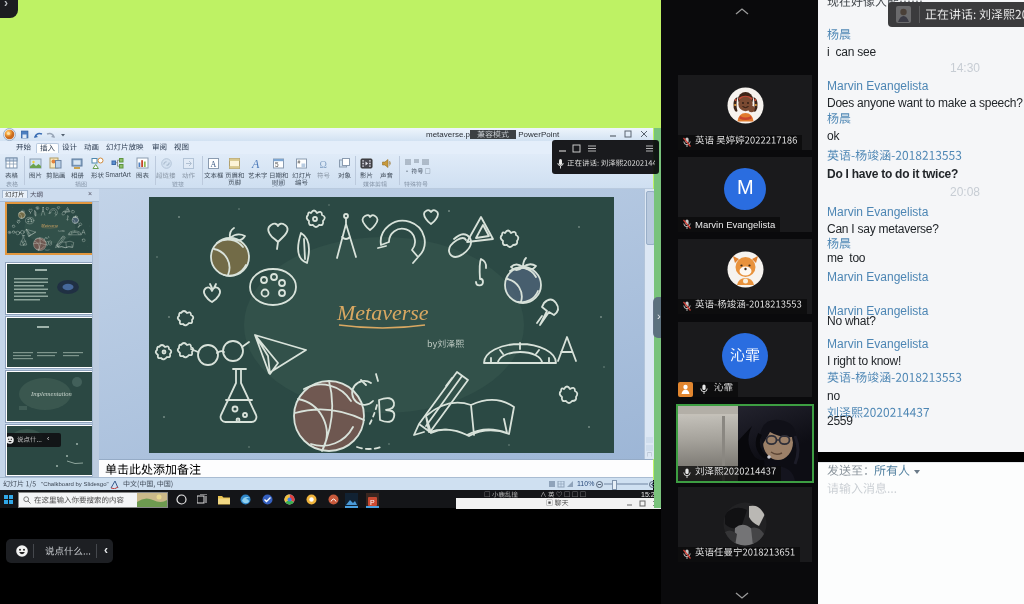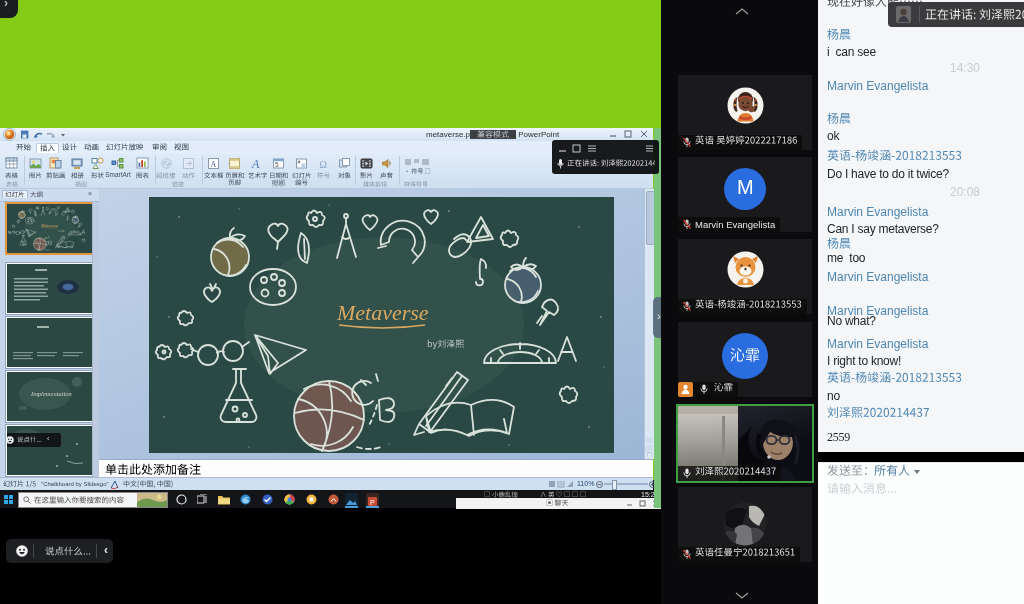--- a/index.html
+++ b/index.html
@@ -1,18 +1,18 @@
 <!DOCTYPE html>
 <html><head>
 <meta charset="utf-8">
 <style>
 html,body{margin:0;padding:0;}
 body{width:1024px;height:604px;position:relative;overflow:hidden;background:#000;font-family:"Liberation Sans",sans-serif;}
 .abs{position:absolute;}
-#left{left:0;top:0;width:666px;height:480px;background:#84cc16;}
+#left{left:0;top:0;width:666px;height:480px;background:#bef264;}
 #corner{left:-8px;top:-8px;width:26px;height:26px;background:#1b1d20;border-radius:8px;}
 #corner span{position:absolute;left:12px;top:4px;color:#b8bcc0;font-size:12px;font-weight:bold;}
 
 #ppt{left:0;top:128px;width:653px;height:380px;background:#d6e4f3;}
 #titlebar{left:0;top:0;width:653px;height:13px;background:linear-gradient(#eef5fc,#d2e2f2);}
 #tabsrow{left:0;top:13px;width:653px;height:13px;background:#e4eefa;}
 #ribbon{left:0;top:26px;width:653px;height:34px;background:linear-gradient(#e0ebf8,#cfdff1);border-bottom:1px solid #b9cade;}
 .tab{position:absolute;top:2px;font-size:7.5px;color:#2b3b50;}
 .ticon{position:absolute;top:3px;}
 .tlab{position:absolute;top:18px;font-size:6.5px;line-height:6.5px;color:#3f4b59;text-align:center;}
@@ -1173,20 +1173,21 @@
       </svg></div>
   <div class="cname" style="top:28px;"><svg style="display:inline-block;vertical-align:top;" width="24.0" height="13.0" viewBox="0 0 2000 1080">
         <g fill="#4d86b4" transform="translate(0 900) scale(1 -1)">
           <path transform="translate(0 0)" d="M182 840V647H48V577H175C148 441 90 282 33 197C45 179 63 146 72 125C113 188 152 290 182 397V-79H252V461C281 407 315 342 328 307L376 363C358 394 278 521 252 557V577H369V647H252V840ZM415 435C424 443 456 448 501 448H551C507 335 430 240 334 180C351 170 379 148 390 136C488 207 575 316 624 448H731C665 230 546 64 370 -37C386 -47 415 -68 427 -80C603 32 728 209 801 448H868C849 154 828 40 801 11C791 -1 782 -4 766 -3C748 -3 711 -3 669 1C681 -18 689 -49 690 -70C732 -72 772 -73 797 -70C826 -67 845 -59 865 -35C901 7 922 130 944 481C945 492 946 518 946 518H549C649 581 753 663 860 757L804 800L787 793H379V722H707C618 644 521 577 488 556C448 531 410 510 383 506C394 487 409 452 415 435Z"></path>
           <path transform="translate(1000 0)" d="M238 632H770V569H238ZM238 745H770V684H238ZM166 799V515H845V799ZM260 348V297H846V348ZM288 -80C306 -69 338 -61 580 -4C579 11 581 37 584 56L380 13V186H507C588 54 733 -30 922 -65C931 -45 950 -17 966 -1C883 10 807 31 743 61C793 83 850 111 892 141L841 178C801 152 737 118 684 93C642 119 607 151 579 186H944V244H198C199 270 200 295 200 318V401H929V458H124V320C124 215 116 67 40 -42C59 -50 92 -71 106 -84C158 -7 183 93 193 186H306V57C306 14 274 -7 254 -18C266 -33 283 -63 288 -80Z"></path>
         </g>
       </svg></div>
   <div class="cmsg" style="top:45px;">i&nbsp;&nbsp;can see</div>
   <div class="ctime" style="top:61px;left:125px;width:44px;text-align:center;">14:30</div>
   <div class="cname" style="top:79px;">Marvin Evangelista</div>
+  <div class="cmsg" style="top:96px;">Does anyone want to make a speech?</div>
   <div class="cname" style="top:112px;"><svg style="display:inline-block;vertical-align:top;" width="24.0" height="13.0" viewBox="0 0 2000 1080">
         <g fill="#4d86b4" transform="translate(0 900) scale(1 -1)">
           <path transform="translate(0 0)" d="M182 840V647H48V577H175C148 441 90 282 33 197C45 179 63 146 72 125C113 188 152 290 182 397V-79H252V461C281 407 315 342 328 307L376 363C358 394 278 521 252 557V577H369V647H252V840ZM415 435C424 443 456 448 501 448H551C507 335 430 240 334 180C351 170 379 148 390 136C488 207 575 316 624 448H731C665 230 546 64 370 -37C386 -47 415 -68 427 -80C603 32 728 209 801 448H868C849 154 828 40 801 11C791 -1 782 -4 766 -3C748 -3 711 -3 669 1C681 -18 689 -49 690 -70C732 -72 772 -73 797 -70C826 -67 845 -59 865 -35C901 7 922 130 944 481C945 492 946 518 946 518H549C649 581 753 663 860 757L804 800L787 793H379V722H707C618 644 521 577 488 556C448 531 410 510 383 506C394 487 409 452 415 435Z"></path>
           <path transform="translate(1000 0)" d="M238 632H770V569H238ZM238 745H770V684H238ZM166 799V515H845V799ZM260 348V297H846V348ZM288 -80C306 -69 338 -61 580 -4C579 11 581 37 584 56L380 13V186H507C588 54 733 -30 922 -65C931 -45 950 -17 966 -1C883 10 807 31 743 61C793 83 850 111 892 141L841 178C801 152 737 118 684 93C642 119 607 151 579 186H944V244H198C199 270 200 295 200 318V401H929V458H124V320C124 215 116 67 40 -42C59 -50 92 -71 106 -84C158 -7 183 93 193 186H306V57C306 14 274 -7 254 -18C266 -33 283 -63 288 -80Z"></path>
         </g>
       </svg></div>
   <div class="cmsg" style="top:129px;">ok</div>
   <div class="cname" style="top:149px;"><svg style="display:inline-block;vertical-align:top;" width="134.9" height="13.0" viewBox="0 0 11244 1080">
         <g fill="#4d86b4" transform="translate(0 900) scale(1 -1)">
           <path transform="translate(0 0)" d="M457 627V512H160V278H57V207H431C391 118 288 37 38 -19C55 -36 75 -66 84 -82C345 -19 458 75 505 181C585 35 721 -47 921 -82C931 -61 952 -30 969 -14C776 13 641 83 569 207H945V278H846V512H535V627ZM232 278V446H457V351C457 327 456 302 452 278ZM771 278H531C534 302 535 326 535 350V446H771ZM640 840V748H355V840H281V748H69V680H281V575H355V680H640V575H715V680H928V748H715V840Z"></path>
@@ -1201,21 +1202,21 @@
           <path transform="translate(6804 0)" d="M88 0H490V76H343V733H273C233 710 186 693 121 681V623H252V76H88Z"></path>
           <path transform="translate(7359 0)" d="M280 -13C417 -13 509 70 509 176C509 277 450 332 386 369V374C429 408 483 474 483 551C483 664 407 744 282 744C168 744 81 669 81 558C81 481 127 426 180 389V385C113 349 46 280 46 182C46 69 144 -13 280 -13ZM330 398C243 432 164 471 164 558C164 629 213 676 281 676C359 676 405 619 405 546C405 492 379 442 330 398ZM281 55C193 55 127 112 127 190C127 260 169 318 228 356C332 314 422 278 422 179C422 106 366 55 281 55Z"></path>
           <path transform="translate(7914 0)" d="M44 0H505V79H302C265 79 220 75 182 72C354 235 470 384 470 531C470 661 387 746 256 746C163 746 99 704 40 639L93 587C134 636 185 672 245 672C336 672 380 611 380 527C380 401 274 255 44 54Z"></path>
           <path transform="translate(8469 0)" d="M88 0H490V76H343V733H273C233 710 186 693 121 681V623H252V76H88Z"></path>
           <path transform="translate(9024 0)" d="M263 -13C394 -13 499 65 499 196C499 297 430 361 344 382V387C422 414 474 474 474 563C474 679 384 746 260 746C176 746 111 709 56 659L105 601C147 643 198 672 257 672C334 672 381 626 381 556C381 477 330 416 178 416V346C348 346 406 288 406 199C406 115 345 63 257 63C174 63 119 103 76 147L29 88C77 35 149 -13 263 -13Z"></path>
           <path transform="translate(9579 0)" d="M262 -13C385 -13 502 78 502 238C502 400 402 472 281 472C237 472 204 461 171 443L190 655H466V733H110L86 391L135 360C177 388 208 403 257 403C349 403 409 341 409 236C409 129 340 63 253 63C168 63 114 102 73 144L27 84C77 35 147 -13 262 -13Z"></path>
           <path transform="translate(10134 0)" d="M262 -13C385 -13 502 78 502 238C502 400 402 472 281 472C237 472 204 461 171 443L190 655H466V733H110L86 391L135 360C177 388 208 403 257 403C349 403 409 341 409 236C409 129 340 63 253 63C168 63 114 102 73 144L27 84C77 35 147 -13 262 -13Z"></path>
           <path transform="translate(10689 0)" d="M263 -13C394 -13 499 65 499 196C499 297 430 361 344 382V387C422 414 474 474 474 563C474 679 384 746 260 746C176 746 111 709 56 659L105 601C147 643 198 672 257 672C334 672 381 626 381 556C381 477 330 416 178 416V346C348 346 406 288 406 199C406 115 345 63 257 63C174 63 119 103 76 147L29 88C77 35 149 -13 263 -13Z"></path>
         </g>
       </svg></div>
-  <div class="cmsg" style="top:167px;">Do I have to do it twice?</div>
+  <div class="cmsg" style="top:167px;font-weight:bold;">Do I have to do it twice?</div>
   <div class="ctime" style="top:185px;left:125px;width:44px;text-align:center;">20:08</div>
   <div class="cname" style="top:205px;">Marvin Evangelista</div>
   <div class="cmsg" style="top:222px;">Can I say metaverse?</div>
   <div class="cname" style="top:237px;"><svg style="display:inline-block;vertical-align:top;" width="24.0" height="13.0" viewBox="0 0 2000 1080">
         <g fill="#4d86b4" transform="translate(0 900) scale(1 -1)">
           <path transform="translate(0 0)" d="M182 840V647H48V577H175C148 441 90 282 33 197C45 179 63 146 72 125C113 188 152 290 182 397V-79H252V461C281 407 315 342 328 307L376 363C358 394 278 521 252 557V577H369V647H252V840ZM415 435C424 443 456 448 501 448H551C507 335 430 240 334 180C351 170 379 148 390 136C488 207 575 316 624 448H731C665 230 546 64 370 -37C386 -47 415 -68 427 -80C603 32 728 209 801 448H868C849 154 828 40 801 11C791 -1 782 -4 766 -3C748 -3 711 -3 669 1C681 -18 689 -49 690 -70C732 -72 772 -73 797 -70C826 -67 845 -59 865 -35C901 7 922 130 944 481C945 492 946 518 946 518H549C649 581 753 663 860 757L804 800L787 793H379V722H707C618 644 521 577 488 556C448 531 410 510 383 506C394 487 409 452 415 435Z"></path>
           <path transform="translate(1000 0)" d="M238 632H770V569H238ZM238 745H770V684H238ZM166 799V515H845V799ZM260 348V297H846V348ZM288 -80C306 -69 338 -61 580 -4C579 11 581 37 584 56L380 13V186H507C588 54 733 -30 922 -65C931 -45 950 -17 966 -1C883 10 807 31 743 61C793 83 850 111 892 141L841 178C801 152 737 118 684 93C642 119 607 151 579 186H944V244H198C199 270 200 295 200 318V401H929V458H124V320C124 215 116 67 40 -42C59 -50 92 -71 106 -84C158 -7 183 93 193 186H306V57C306 14 274 -7 254 -18C266 -33 283 -63 288 -80Z"></path>
         </g>
       </svg></div>
   <div class="cmsg" style="top:251px;">me&nbsp;&nbsp;too</div>
@@ -1256,21 +1257,21 @@
           <path transform="translate(4110 0)" d="M44 0H505V79H302C265 79 220 75 182 72C354 235 470 384 470 531C470 661 387 746 256 746C163 746 99 704 40 639L93 587C134 636 185 672 245 672C336 672 380 611 380 527C380 401 274 255 44 54Z"></path>
           <path transform="translate(4665 0)" d="M278 -13C417 -13 506 113 506 369C506 623 417 746 278 746C138 746 50 623 50 369C50 113 138 -13 278 -13ZM278 61C195 61 138 154 138 369C138 583 195 674 278 674C361 674 418 583 418 369C418 154 361 61 278 61Z"></path>
           <path transform="translate(5220 0)" d="M44 0H505V79H302C265 79 220 75 182 72C354 235 470 384 470 531C470 661 387 746 256 746C163 746 99 704 40 639L93 587C134 636 185 672 245 672C336 672 380 611 380 527C380 401 274 255 44 54Z"></path>
           <path transform="translate(5775 0)" d="M88 0H490V76H343V733H273C233 710 186 693 121 681V623H252V76H88Z"></path>
           <path transform="translate(6330 0)" d="M340 0H426V202H524V275H426V733H325L20 262V202H340ZM340 275H115L282 525C303 561 323 598 341 633H345C343 596 340 536 340 500Z"></path>
           <path transform="translate(6885 0)" d="M340 0H426V202H524V275H426V733H325L20 262V202H340ZM340 275H115L282 525C303 561 323 598 341 633H345C343 596 340 536 340 500Z"></path>
           <path transform="translate(7440 0)" d="M263 -13C394 -13 499 65 499 196C499 297 430 361 344 382V387C422 414 474 474 474 563C474 679 384 746 260 746C176 746 111 709 56 659L105 601C147 643 198 672 257 672C334 672 381 626 381 556C381 477 330 416 178 416V346C348 346 406 288 406 199C406 115 345 63 257 63C174 63 119 103 76 147L29 88C77 35 149 -13 263 -13Z"></path>
           <path transform="translate(7995 0)" d="M198 0H293C305 287 336 458 508 678V733H49V655H405C261 455 211 278 198 0Z"></path>
         </g>
       </svg></div>
-  <div class="cmsg" style="top:430px;font-family:Liberation Serif, serif;">2559</div>
+  <div class="cmsg" style="top:414px;">2559</div>
   <div class="abs" style="left:9px;top:464px;font-size:12px;color:#8a949c;"><svg style="display:inline-block;vertical-align:top;" width="48.0" height="13.0" viewBox="0 0 4000 1080">
         <g fill="#8a949c" transform="translate(0 900) scale(1 -1)">
           <path transform="translate(0 0)" d="M673 790C716 744 773 680 801 642L860 683C832 719 774 781 731 826ZM144 523C154 534 188 540 251 540H391C325 332 214 168 30 57C49 44 76 15 86 -1C216 79 311 181 381 305C421 230 471 165 531 110C445 49 344 7 240 -18C254 -34 272 -62 280 -82C392 -51 498 -5 589 61C680 -6 789 -54 917 -83C928 -62 948 -32 964 -16C842 7 736 50 648 108C735 185 803 285 844 413L793 437L779 433H441C454 467 467 503 477 540H930L931 612H497C513 681 526 753 537 830L453 844C443 762 429 685 411 612H229C257 665 285 732 303 797L223 812C206 735 167 654 156 634C144 612 133 597 119 594C128 576 140 539 144 523ZM588 154C520 212 466 281 427 361H742C706 279 652 211 588 154Z"></path>
           <path transform="translate(1000 0)" d="M410 812C441 763 478 696 495 656L562 686C543 724 504 789 473 837ZM78 793C131 737 195 659 225 610L288 652C257 700 191 775 138 829ZM788 840C765 784 726 707 691 653H352V584H587V468L586 439H319V369H578C558 282 499 188 325 117C342 103 366 76 376 60C524 127 597 211 632 295C715 217 807 125 855 67L909 119C853 182 742 285 654 366V369H946V439H662L663 467V584H916V653H768C800 702 835 762 864 815ZM248 501H49V431H176V117C131 101 79 53 25 -9L80 -81C127 -11 173 52 204 52C225 52 260 16 302 -12C374 -58 459 -68 590 -68C691 -68 878 -62 949 -58C950 -34 963 5 972 26C871 15 716 6 593 6C475 6 387 13 320 55C288 75 266 94 248 106Z"></path>
           <path transform="translate(2000 0)" d="M146 423C184 436 238 437 783 463C808 437 830 412 845 391L910 437C856 505 743 603 653 670L594 631C635 600 679 563 719 525L254 507C317 564 381 636 442 714H917V785H77V714H343C283 635 216 566 191 544C164 518 142 501 122 497C130 477 143 439 146 423ZM460 415V285H142V215H460V30H54V-41H948V30H537V215H864V285H537V415Z"></path>
           <path transform="translate(3000 0)" d="M250 486C290 486 326 515 326 560C326 606 290 636 250 636C210 636 174 606 174 560C174 515 210 486 250 486ZM250 -4C290 -4 326 26 326 71C326 117 290 146 250 146C210 146 174 117 174 71C174 26 210 -4 250 -4Z"></path>
         </g>
       </svg></div>
   <div class="abs" style="left:56px;top:464px;font-size:12px;color:#4e7e9e;"><svg style="display:inline-block;vertical-align:top;" width="36.0" height="13.0" viewBox="0 0 3000 1080">
         <g fill="#4e7e9e" transform="translate(0 900) scale(1 -1)">

